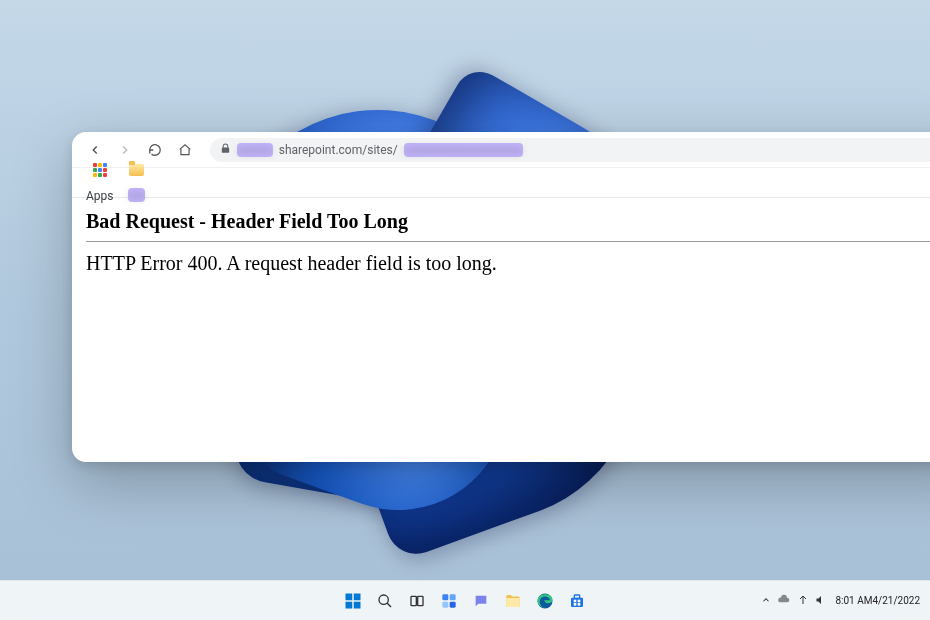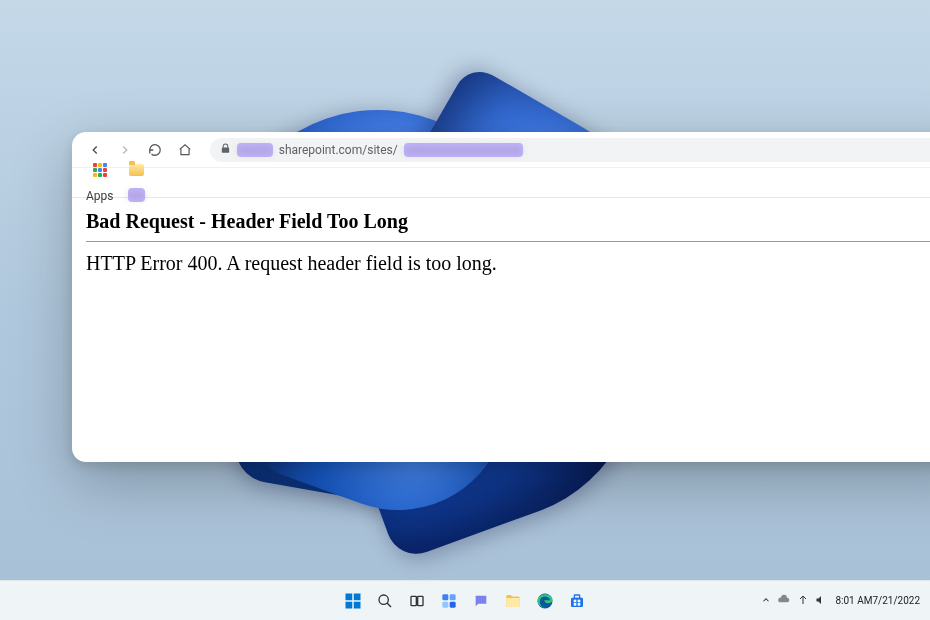--- a/index.html
+++ b/index.html
@@ -364,16 +364,16 @@
           </svg>
       </span>
       <span>
         <svg width="12" height="12" viewBox="0 0 24 24" fill="#333">
             <path d="M3 9v6h4l5 5V4L7 9H3z"></path>
           </svg>
       </span>
     </div>
     <div class="clock">
       <span>8:01 AM</span>
-      <span>7/21/2022</span>
+      <span>4/21/2022</span>
     </div>
   </div>
 </div>
 
 </body></html>

